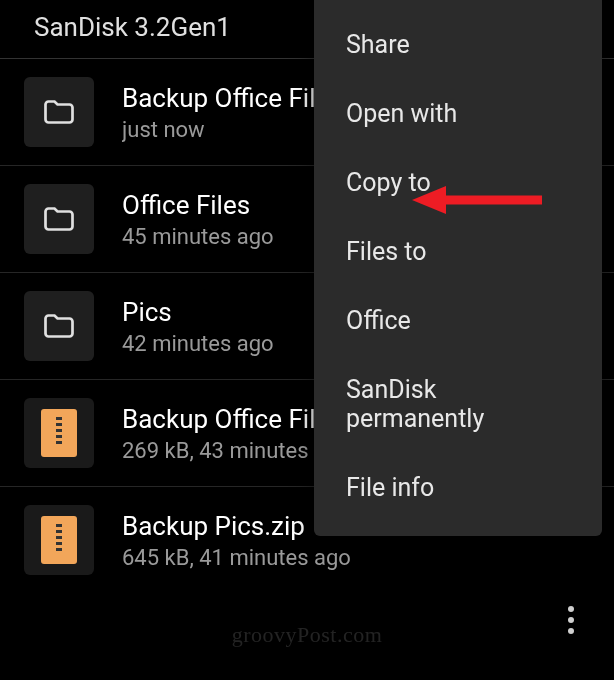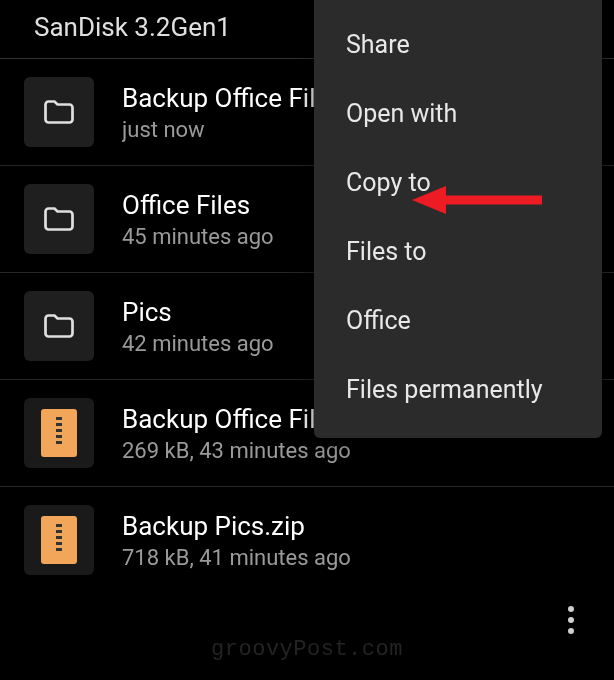--- a/index.html
+++ b/index.html
@@ -128,26 +128,26 @@
       cursor: pointer;
     }
     .arrow-annotation {
       position: absolute;
       top: 180px;
       left: 412px;
       pointer-events: none;
     }
     .watermark {
       position: absolute;
-      bottom: 18px;
+      bottom: 32px;
       left: 50%;
       transform: translateX(-50%);
       color: rgba(160,160,160,0.22);
       font-size: 22px;
-      font-family: Liberation Mono, monospace;
+      font-family: Liberation Serif, serif;
       letter-spacing: 0.5px;
       pointer-events: none;
     }
   </style>
 </head>
 <body>
 
 <div class="header">
   <div class="header-title">SanDisk 3.2Gen1</div>
 </div>
@@ -203,39 +203,40 @@
   </div>
 
   <div class="file-item" style="border-bottom:none;">
     <div class="file-icon-box zip-box">
       <div class="zip-inner">
           <div class="zip-teeth"></div>
         </div>
     </div>
     <div class="file-info">
       <div class="file-name">Backup Pics.zip</div>
-      <div class="file-meta">718 kB, 41 minutes ago</div>
+      <div class="file-meta">645 kB, 41 minutes ago</div>
     </div>
   </div>
 
 </div>
 
 <div class="more-button">
   <div class="more-dot"></div>
   <div class="more-dot"></div>
   <div class="more-dot"></div>
 </div>
 
 <div class="context-menu">
   <div class="menu-item">Share</div>
   <div class="menu-item">Open with</div>
   <div class="menu-item">Copy to</div>
   <div class="menu-item">Files to</div>
   <div class="menu-item">Office</div>
-  <div class="menu-item">Files permanently</div>
+  <div class="menu-item">SanDisk permanently</div>
+  <div class="menu-item">File info</div>
 </div>
 
 <svg class="arrow-annotation" width="140" height="40" viewBox="0 0 140 40">
   <line x1="130" y1="20" x2="30" y2="20" stroke="#ed1c24" stroke-width="9"></line>
   <polygon points="0,20 34,6 34,34" fill="#ed1c24"></polygon>
 </svg>
 
 <div class="watermark">groovyPost.com</div>
 
 </body></html>

